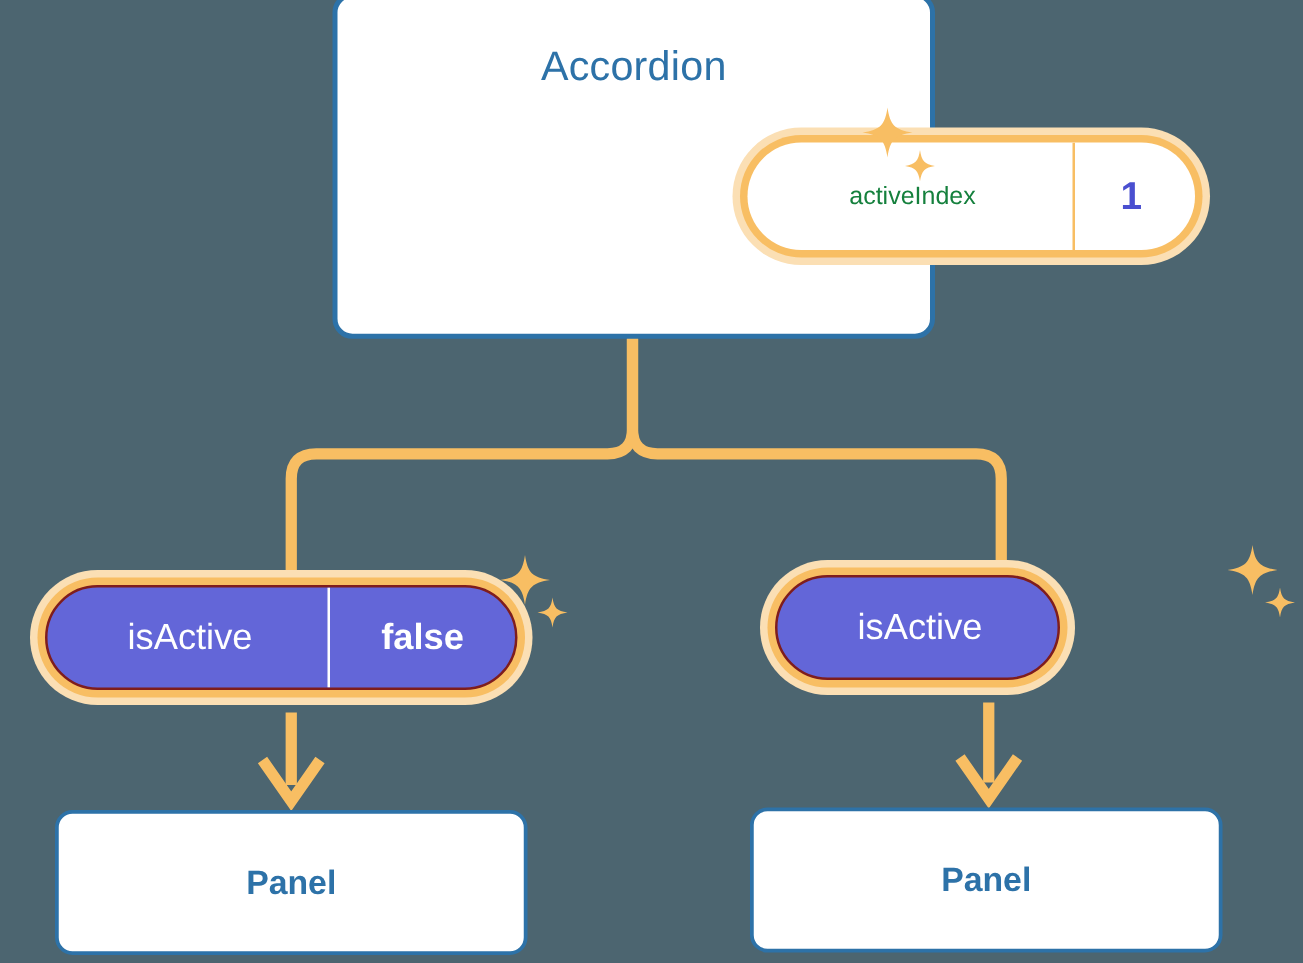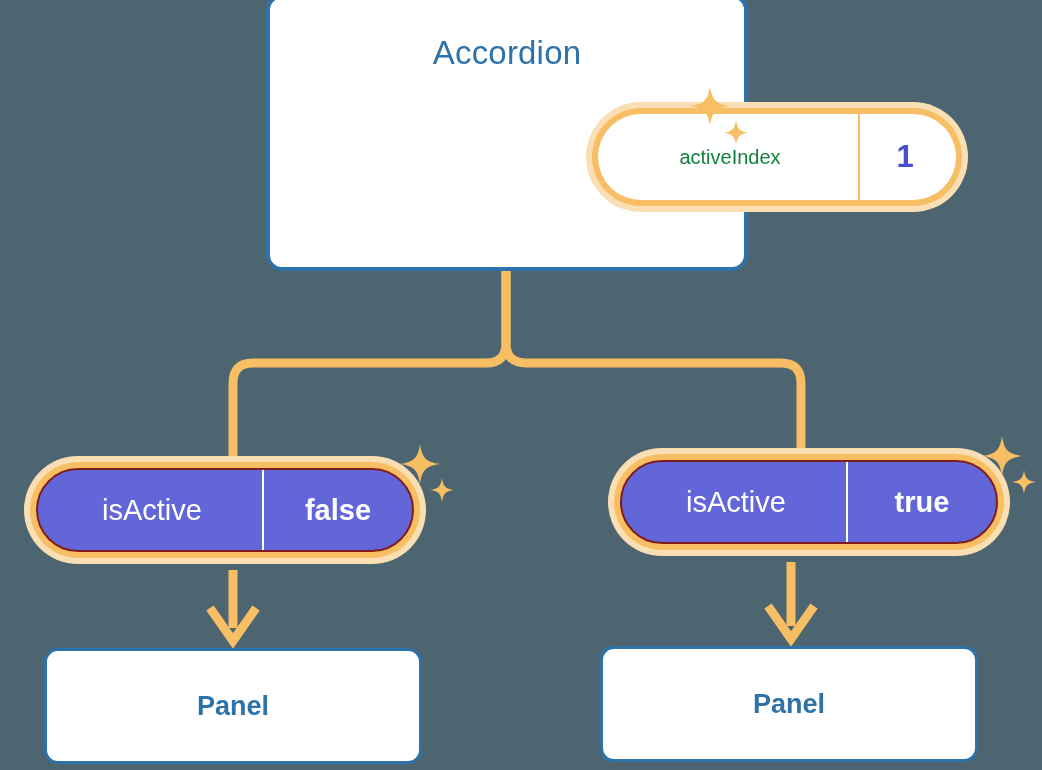--- a/index.html
+++ b/index.html
@@ -219,21 +219,20 @@
   <svg class="sparkles" id="sparkles-left" width="62" height="70" viewBox="0 0 62 70">
     <path d="M24 4 C26 18 30 22 44 24 C30 26 26 30 24 44 C22 30 18 26 4 24 C18 22 22 18 24 4 Z" fill="#f8be63"></path>
     <path d="M46 38 C47.3 46.6 49.4 48.7 58 50 C49.4 51.3 47.3 53.4 46 62 C44.7 53.4 42.6 51.3 34 50 C42.6 48.7 44.7 46.6 46 38 Z" fill="#f8be63"></path>
   </svg>
 
   <div class="pill-wrap pill-purple" id="pill-is-active-right">
     <span class="pill-ring">
       <span class="pill-ring-inner">
         <span class="pill">
           <span class="pill-key">isActive</span>
-          <span class="pill-val">true</span>
         </span>
       </span>
     </span>
   </div>
 
   <svg class="sparkles" id="sparkles-right" width="62" height="70" viewBox="0 0 62 70">
     <path d="M24 4 C26 18 30 22 44 24 C30 26 26 30 24 44 C22 30 18 26 4 24 C18 22 22 18 24 4 Z" fill="#f8be63"></path>
     <path d="M46 38 C47.3 46.6 49.4 48.7 58 50 C49.4 51.3 47.3 53.4 46 62 C44.7 53.4 42.6 51.3 34 50 C42.6 48.7 44.7 46.6 46 38 Z" fill="#f8be63"></path>
   </svg>
 

